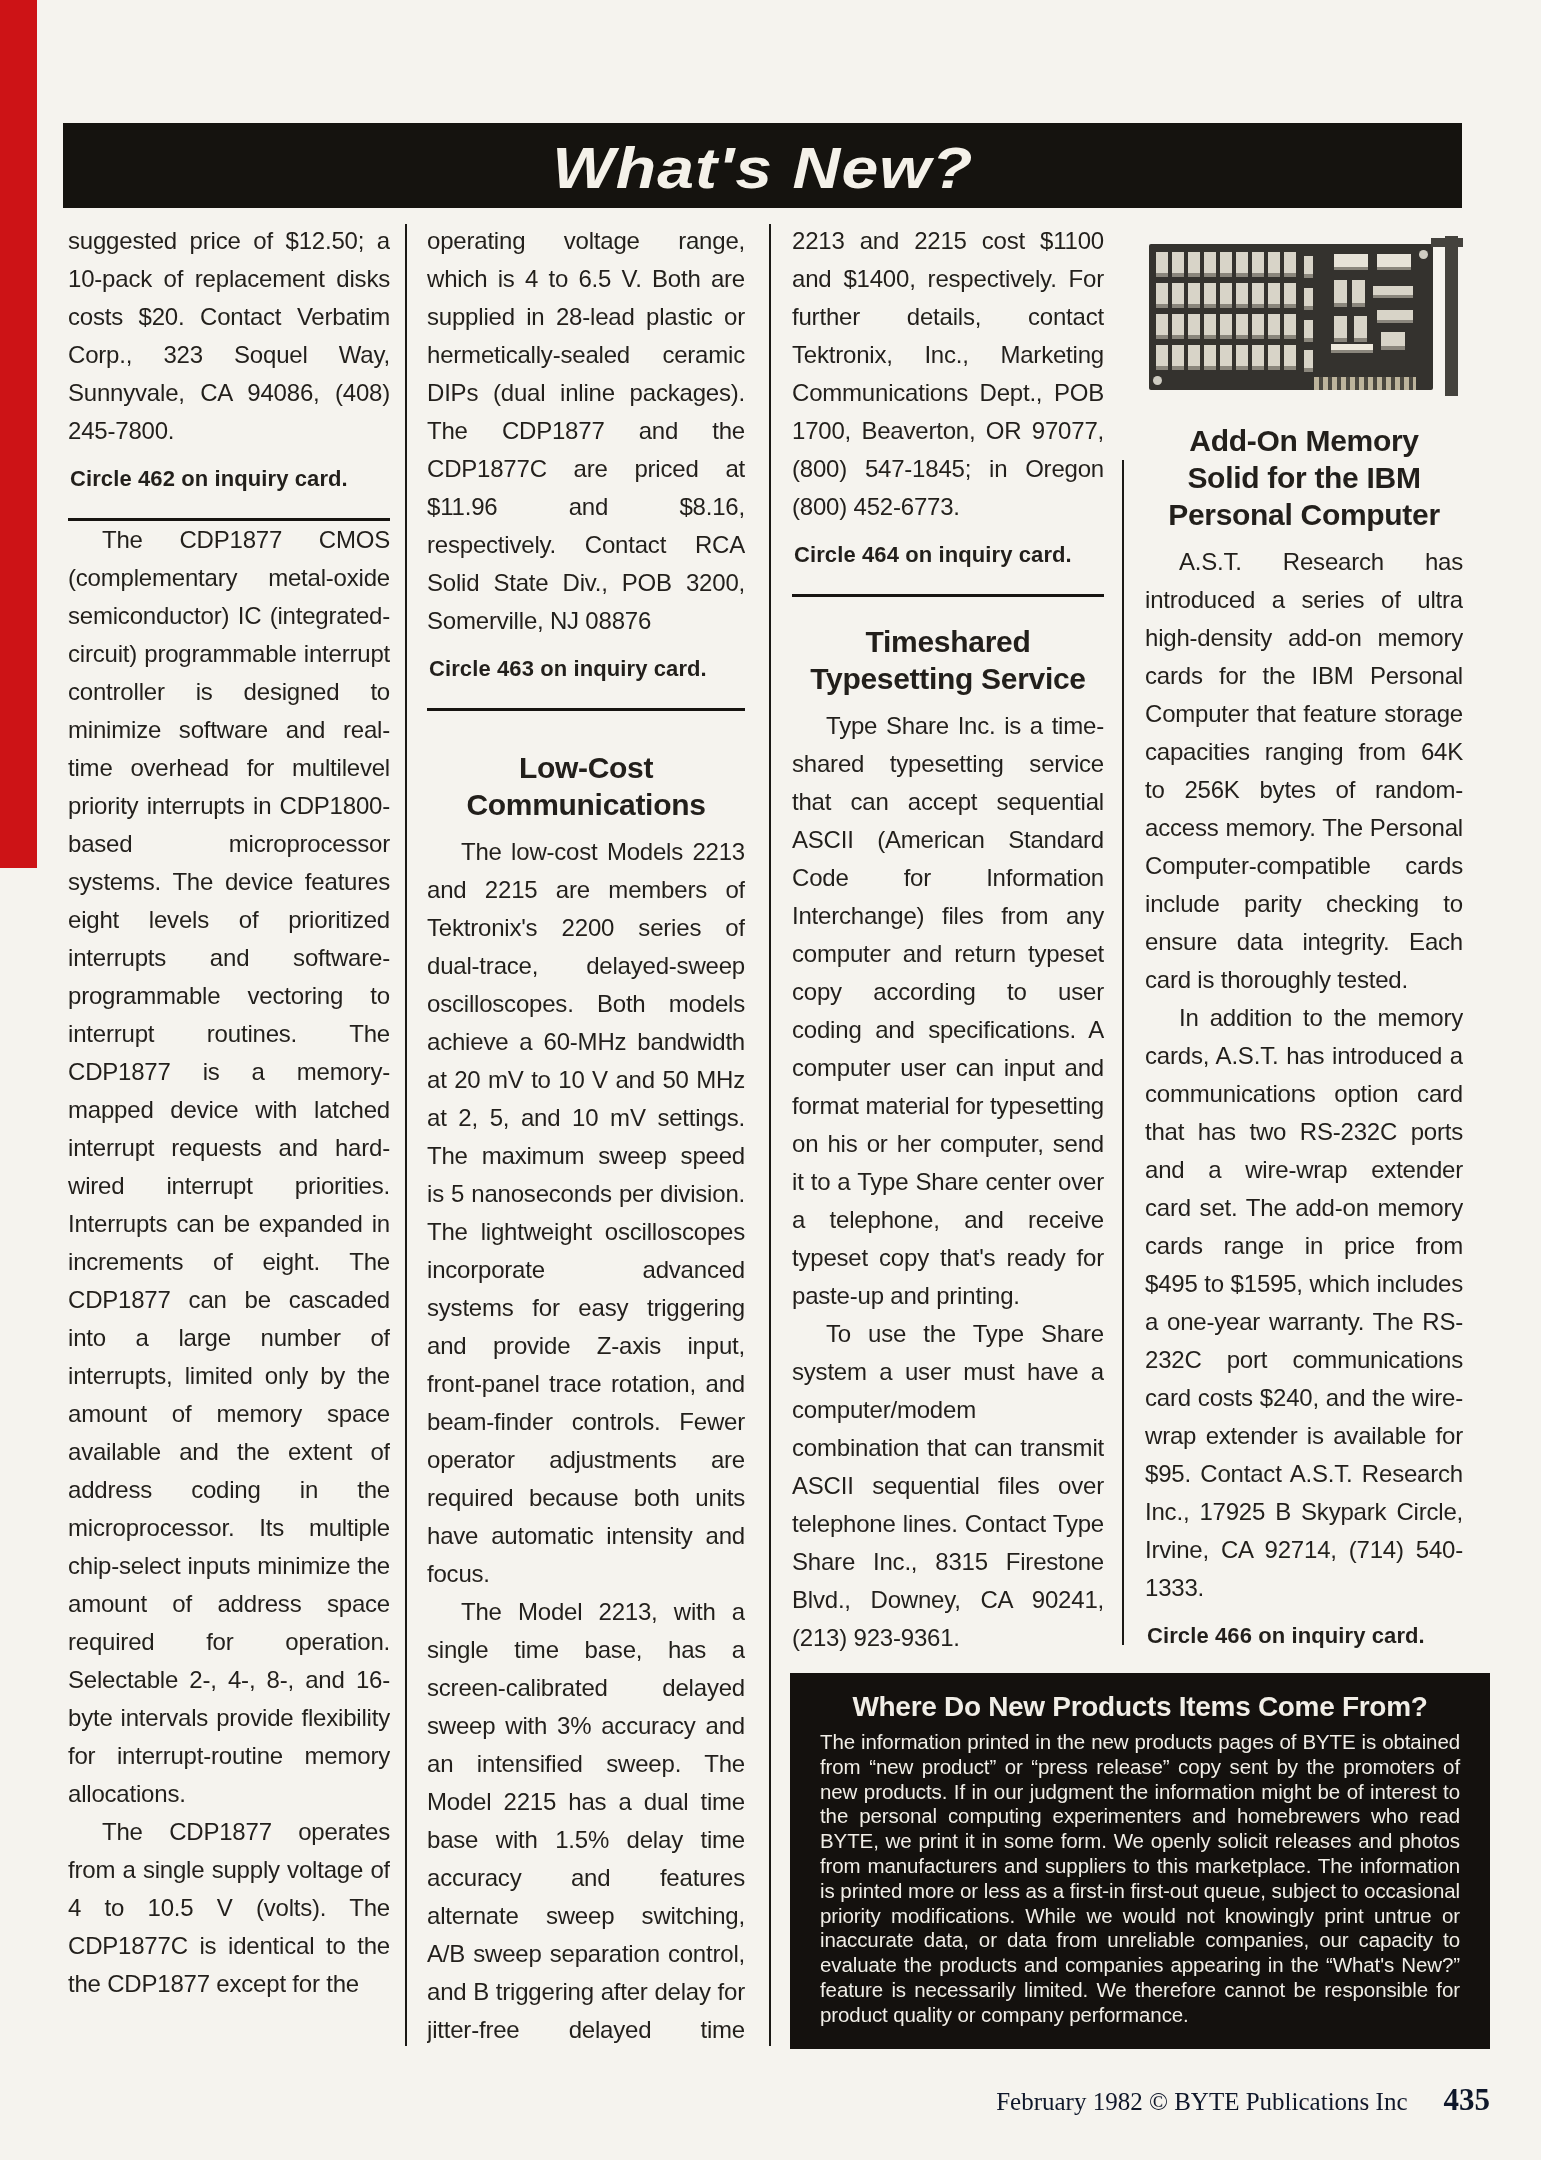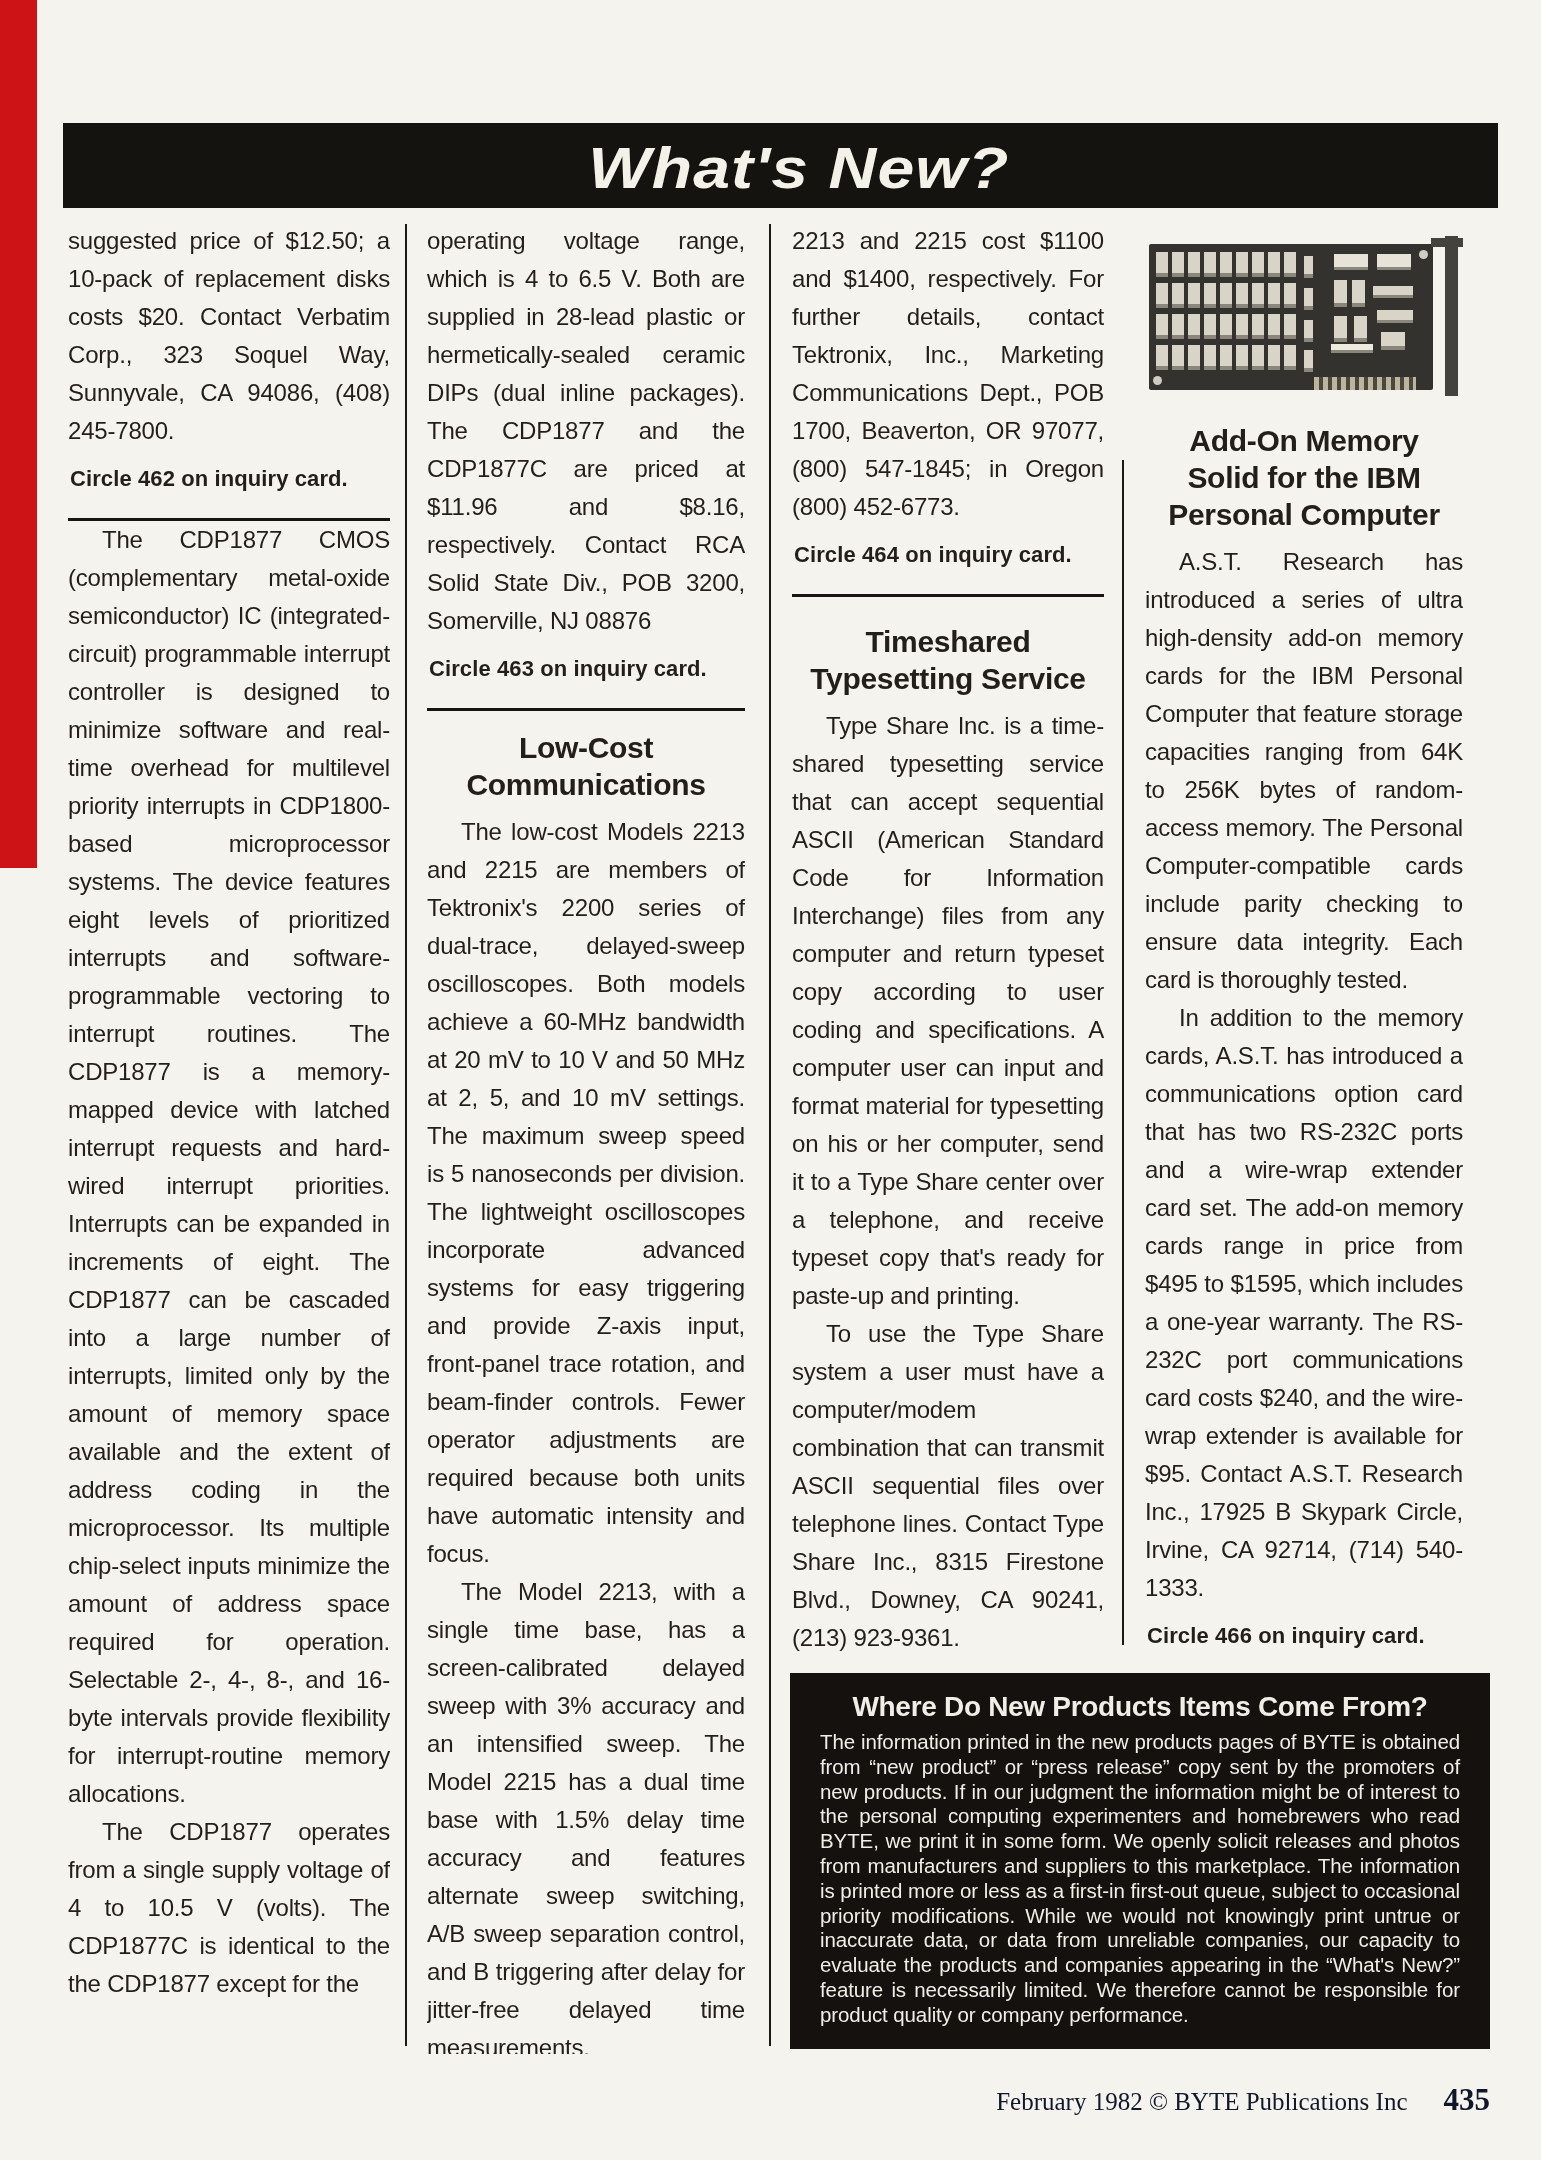--- a/index.html
+++ b/index.html
@@ -1,20 +1,20 @@
 <!DOCTYPE html>
 <html><head>
 <meta charset="utf-8">
 <style>
   html,body{margin:0;padding:0;background:#d9d9d9;}
   .page{position:relative;width:1541px;height:2160px;background:var(--paper,#f5f3ee);
         font-family:"Liberation Sans",sans-serif;color:var(--ink,#221f1b);overflow:hidden;}
   .redbar{position:absolute;left:0;top:0;width:37px;height:868px;background:var(--red,#cd1316);}
   .banner{position:absolute;left:63px;top:123px;width:1399px;height:85px;background:var(--bannerbg,#15130f);
-          display:flex;align-items:center;justify-content:center;padding-left:36px;}
+          display:flex;align-items:center;justify-content:center;}
   .banner-title{color:#f4f1e9;font-size:58px;font-weight:bold;font-style:italic;letter-spacing:1px;
           transform:scaleX(1.14);white-space:nowrap;padding-top:4px;}
   .divider{position:absolute;width:2px;background:#1b1916;}
   #div1{left:405px;top:224px;height:1822px;}
   #div2{left:769px;top:224px;height:1822px;}
   #div3{left:1122px;top:460px;height:1185px;}
   .col{position:absolute;top:222px;overflow:hidden;}
   #col-0{left:68px;width:322px;height:1832px;}
   #col-1{left:427px;width:318px;height:1832px;}
   #col-2{left:792px;width:312px;height:1440px;}
@@ -63,21 +63,21 @@
       <p class="body">suggested price of $12.50; a 10-pack of replacement disks costs $20. Contact Verbatim Corp., 323 Soquel Way, Sunnyvale, CA 94086, (408) 245-7800.</p>
       <p class="circle">Circle 462 on inquiry card.</p>
       <div class="rule"></div>
       <p class="body indent">The CDP1877 CMOS (complementary metal-oxide semiconductor) IC (integrated-circuit) programmable interrupt controller is designed to minimize software and real-time overhead for multilevel priority interrupts in CDP1800-based microprocessor systems. The device features eight levels of prioritized interrupts and software-programmable vectoring to interrupt routines. The CDP1877 is a memory-mapped device with latched interrupt requests and hard-wired interrupt priorities. Interrupts can be expanded in increments of eight. The CDP1877 can be cascaded into a large number of interrupts, limited only by the amount of memory space available and the extent of address coding in the microprocessor. Its multiple chip-select inputs minimize the amount of address space required for operation. Selectable 2-, 4-, 8-, and 16-byte intervals provide flexibility for interrupt-routine memory allocations.</p>
       <p class="body indent">The CDP1877 operates from a single supply voltage of 4 to 10.5 V (volts). The CDP1877C is identical to the the CDP1877 except for the</p>
     </div>
   <div class="col" id="col-1">
       <p class="body">operating voltage range, which is 4 to 6.5 V. Both are supplied in 28-lead plastic or hermetically-sealed ceramic DIPs (dual inline packages). The CDP1877 and the CDP1877C are priced at $11.96 and $8.16, respectively. Contact RCA Solid State Div., POB 3200, Somerville, NJ 08876</p>
       <p class="circle">Circle 463 on inquiry card.</p>
       <div class="rule"></div>
-      <h2 class="heading" style="margin: 18px 0px 10px;">
+      <h2 class="heading" style="margin: 38px 0px 10px;">
         <div>Low-Cost</div>
         <div>Communications</div>
       </h2>
       <p class="body indent">The low-cost Models 2213 and 2215 are members of Tektronix's 2200 series of dual-trace, delayed-sweep oscilloscopes. Both models achieve a 60-MHz bandwidth at 20 mV to 10 V and 50 MHz at 2, 5, and 10 mV settings. The maximum sweep speed is 5 nanoseconds per division. The lightweight oscilloscopes incorporate advanced systems for easy triggering and provide Z-axis input, front-panel trace rotation, and beam-finder controls. Fewer operator adjustments are required because both units have automatic intensity and focus.</p>
       <p class="body indent">The Model 2213, with a single time base, has a screen-calibrated delayed sweep with 3% accuracy and an intensified sweep. The Model 2215 has a dual time base with 1.5% delay time accuracy and features alternate sweep switching, A/B sweep separation control, and B triggering after delay for jitter-free delayed time measurements.</p>
     </div>
   <div class="col" id="col-2">
       <p class="body">2213 and 2215 cost $1100 and $1400, respectively. For further details, contact Tektronix, Inc., Marketing Communications Dept., POB 1700, Beaverton, OR 97077, (800) 547-1845; in Oregon (800) 452-6773.</p>
       <p class="circle">Circle 464 on inquiry card.</p>
       <div class="rule"></div>

